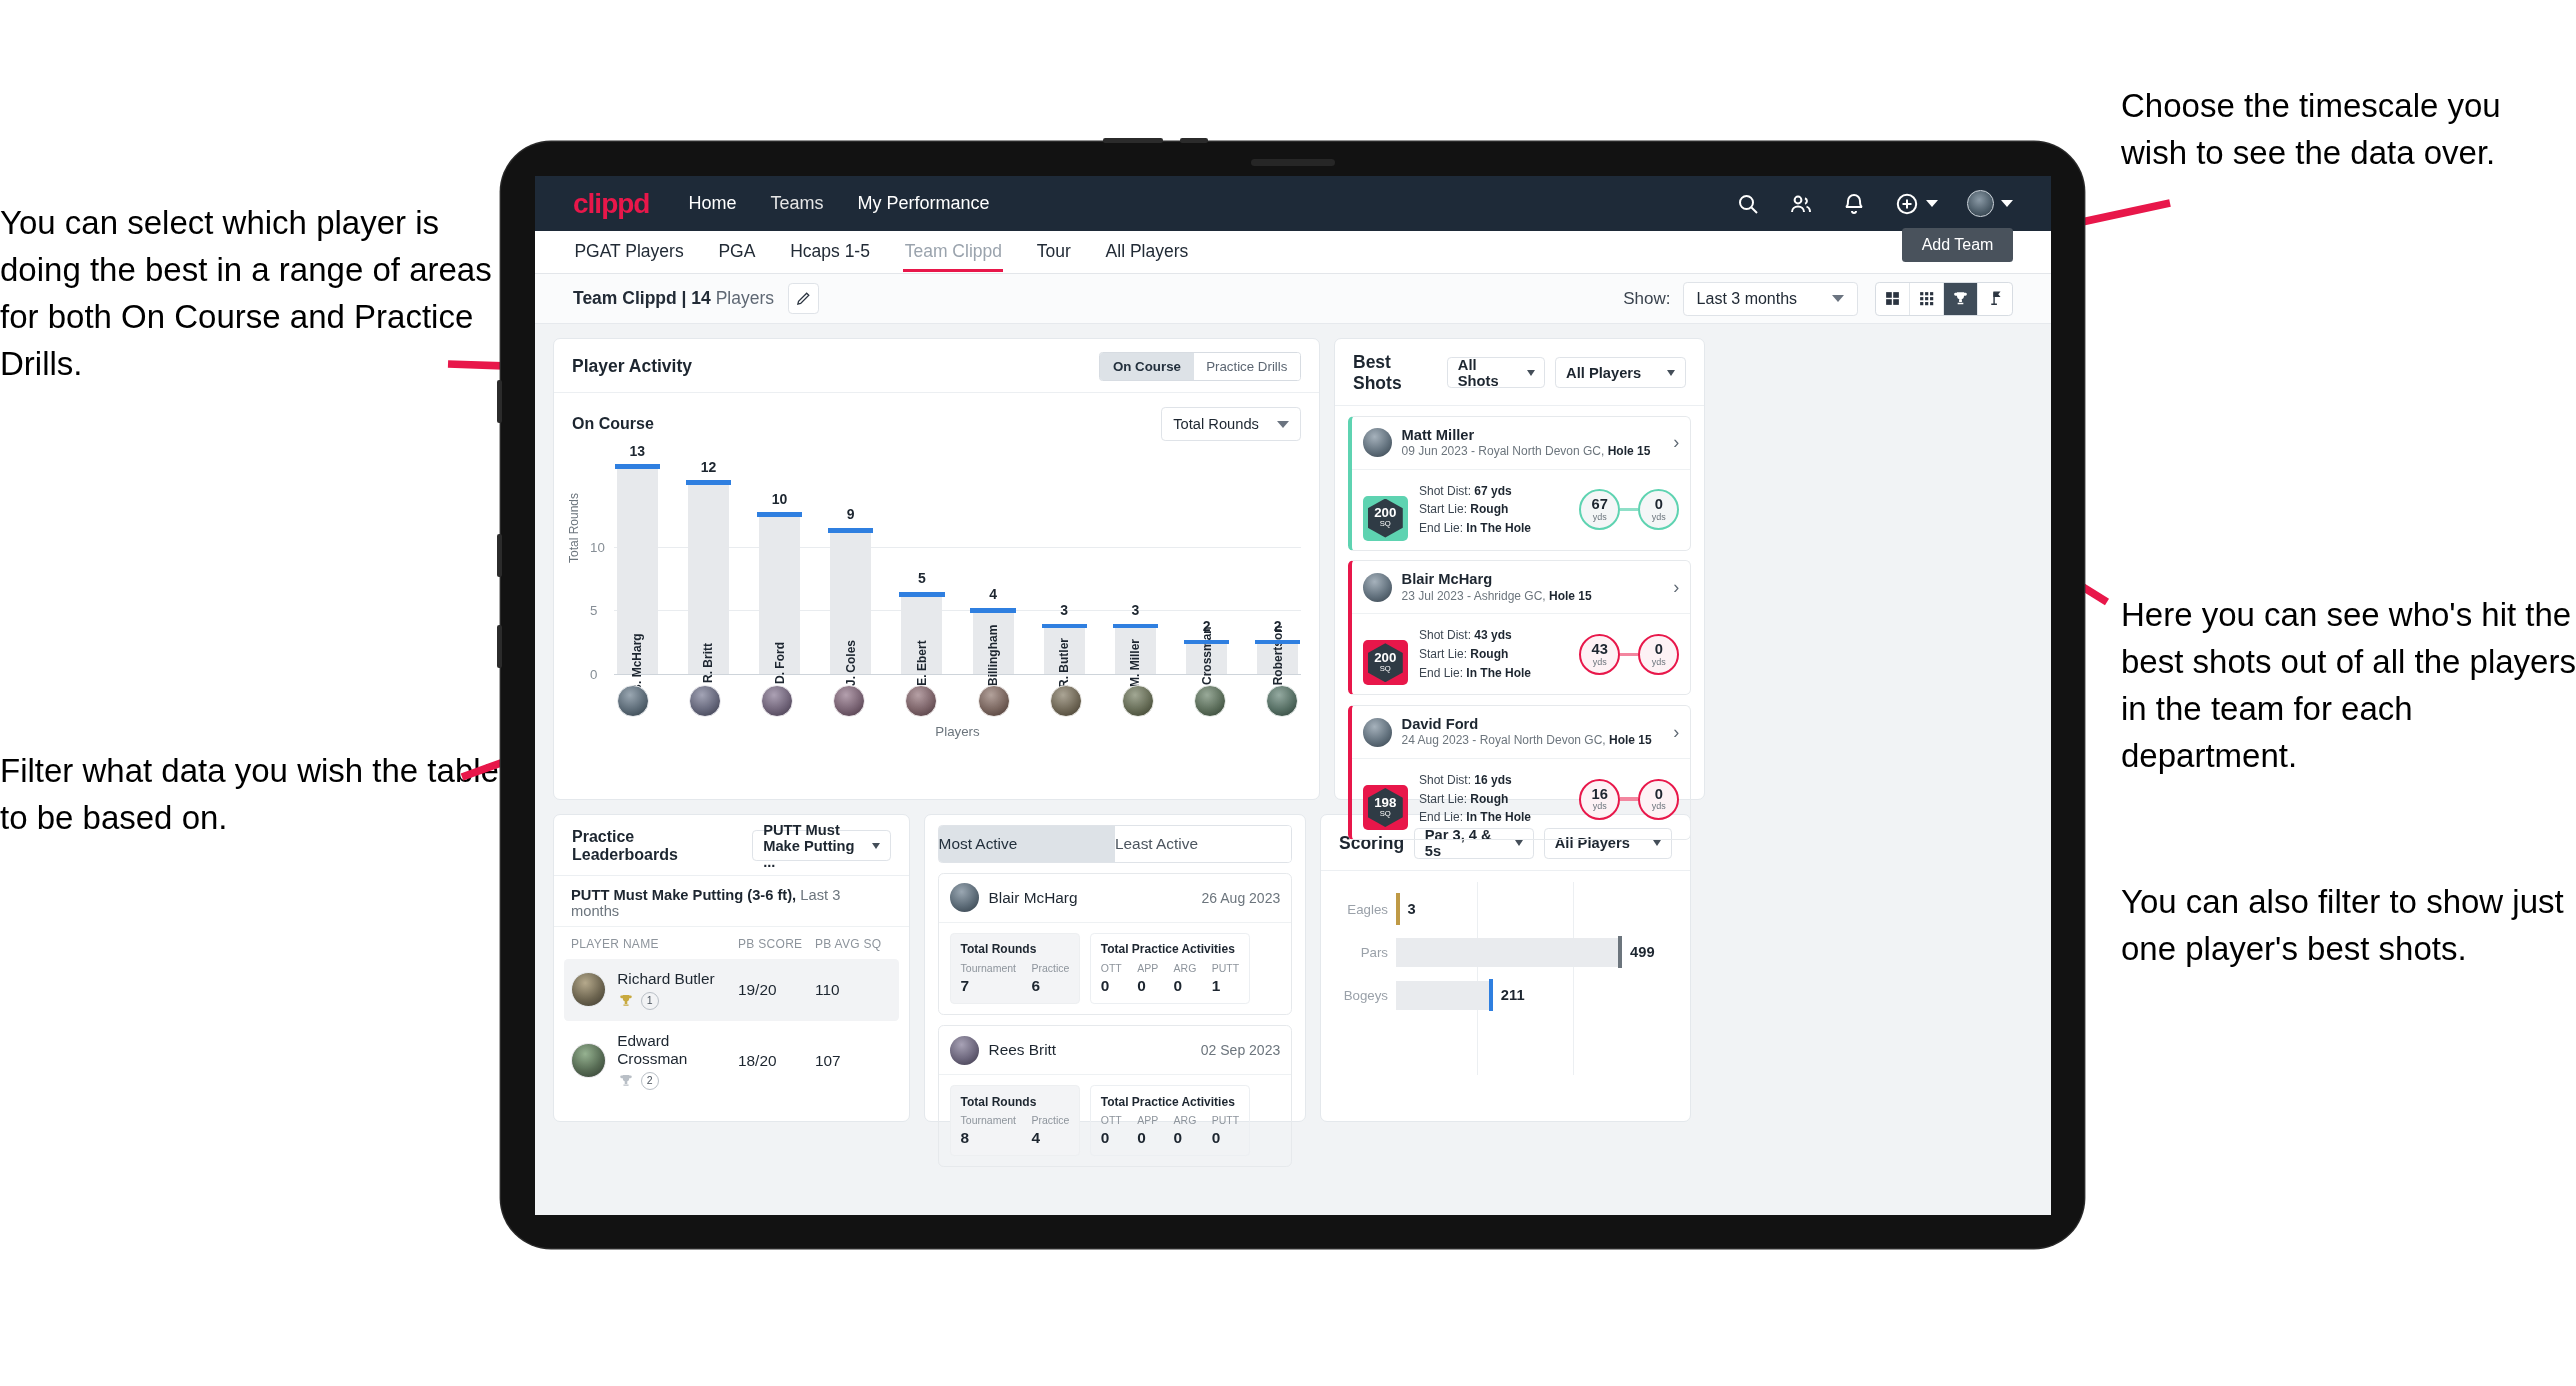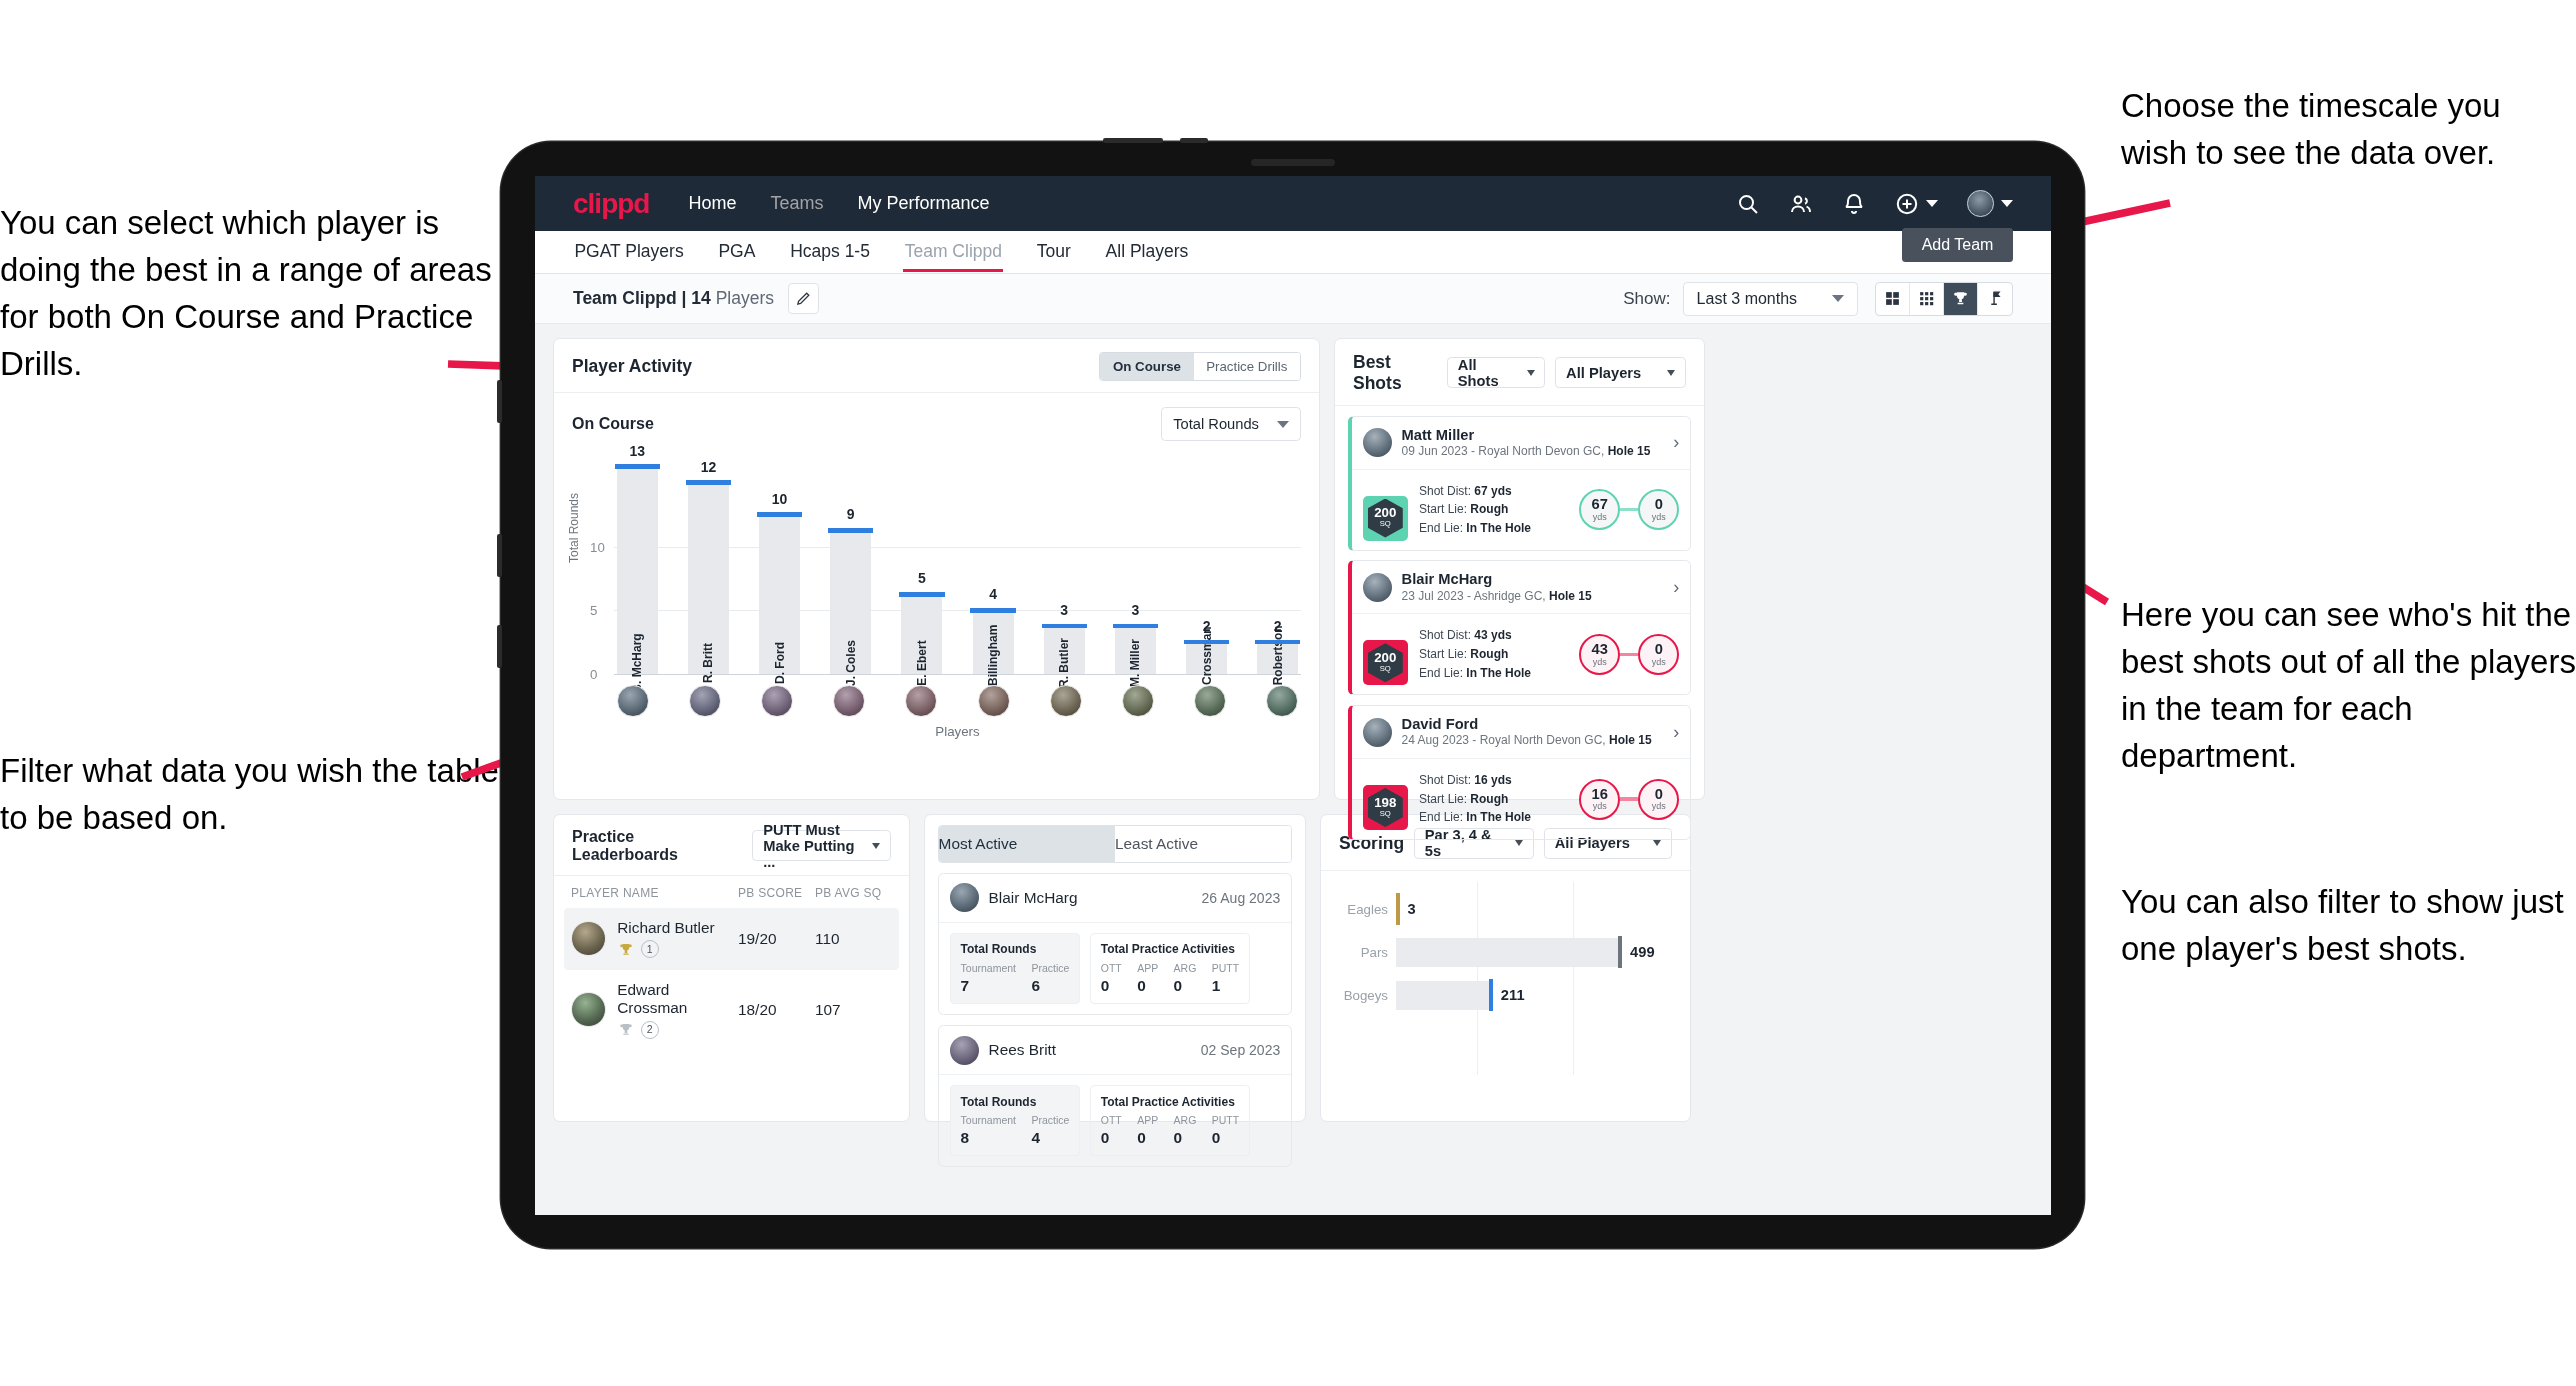--- a/index.html
+++ b/index.html
@@ -55,21 +55,21 @@
     overflow: hidden;
   }
 
   
   .topnav {
     height: 55px; background: #1e2a38;
     display: flex; align-items: center; padding: 0 38px;
   }
   .logo { color: #e8174a; font-size: 28px; font-weight: 700; letter-spacing: -1px; margin-right: 39px; }
   .navlink { color: #fff; font-size: 18px; margin-right: 34px; }
-  .navlink.dim { color: #a3a3a3; }
+  .navlink.dim { color: #e5e5e5; }
   .navspacer { flex: 1; }
   .navicons { display: flex; align-items: center; gap: 29px; }
   .icn { width: 24px; height: 24px; display:block; }
   .avatar-sm {
     width: 26.6px; height: 26.6px; border-radius: 50%;
     background: radial-gradient(circle at 45% 35%, #8b9aa6 0%, #4a5a66 60%, #2b3740 100%);
     border: 1.4px solid #cfd6dd;
   }
   .caret { width: 0; height: 0; border-left: 6.3px solid transparent; border-right: 6.3px solid transparent; border-top: 7px solid #fff; margin-left: 7px; }
 
@@ -616,20 +616,24 @@
 
         <div class="card card-practice">
           <div class="cardhead">
             <div class="cardtitle" style="font-size:16px">Practice Leaderboards</div>
             <div class="flexgap"></div>
             <div class="minisel" style="width:140px;font-weight:700">
               <span>PUTT Must Make Putting ...</span>
               <span class="chev"></span>
             </div>
           </div>
+          <div class="pracline">
+            <b>PUTT Must Make Putting (3-6 ft),</b>
+            <span>Last 3 months</span>
+          </div>
           <div class="ptable">
             <div class="phead">
               <div class="pc1">PLAYER NAME</div>
               <div class="pc2">PB SCORE</div>
               <div class="pc3">PB AVG SQ</div>
             </div>
             <div id="prows">
                 <div class="prow hl">
                   <div class="pc1">
                     <div class="pav" style="filter:hue-rotate(0deg)"></div>

